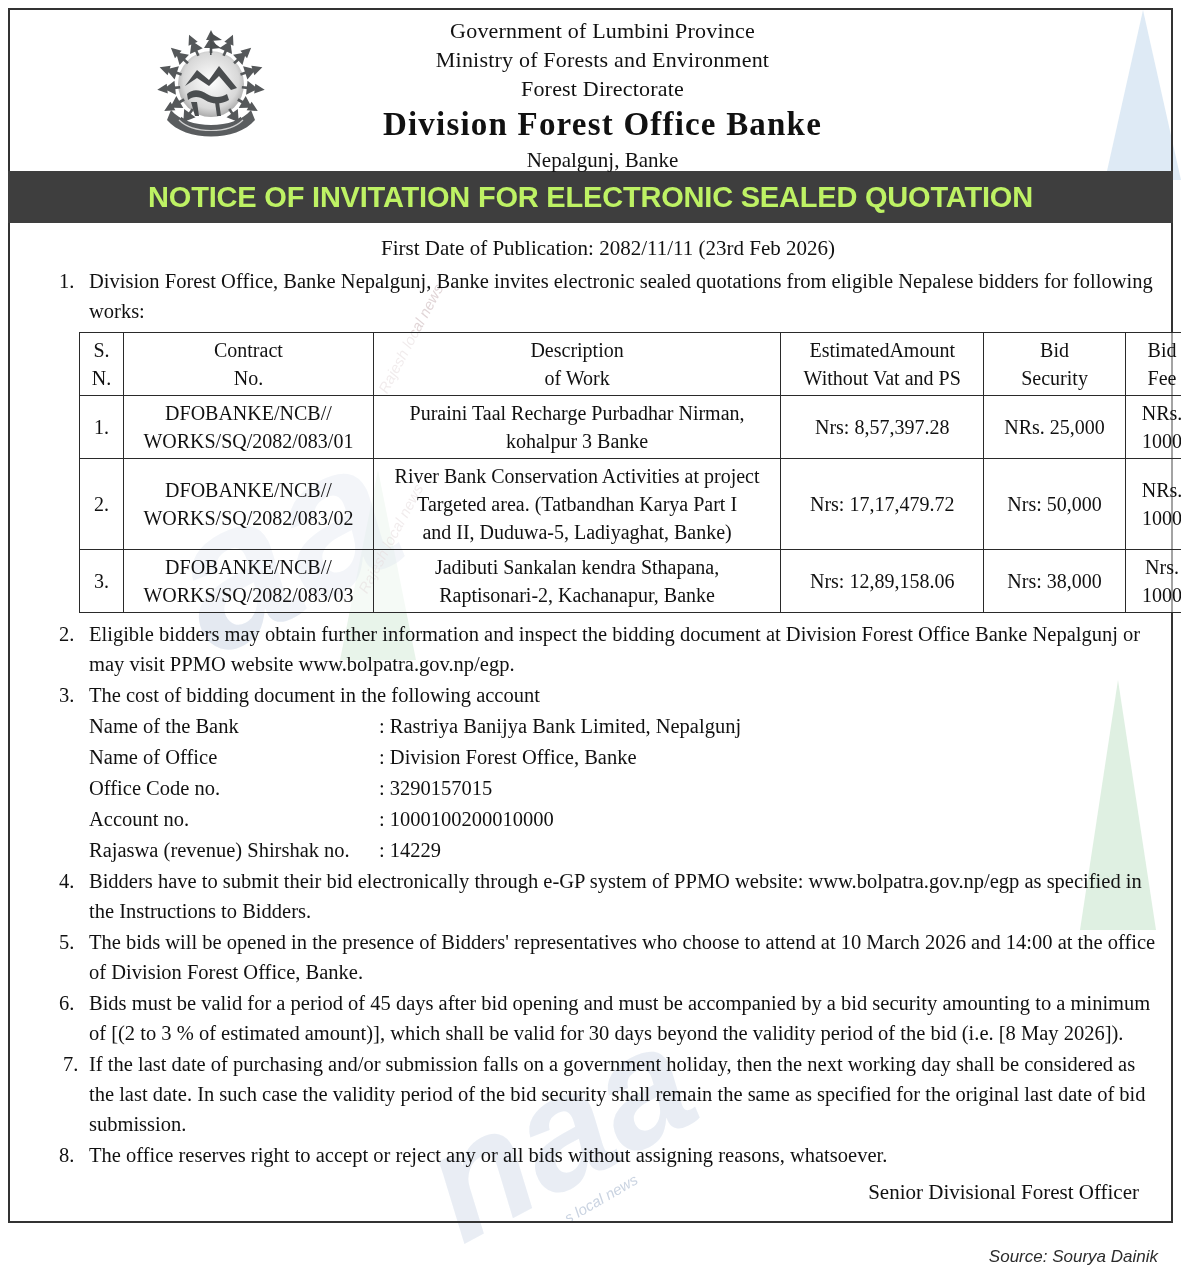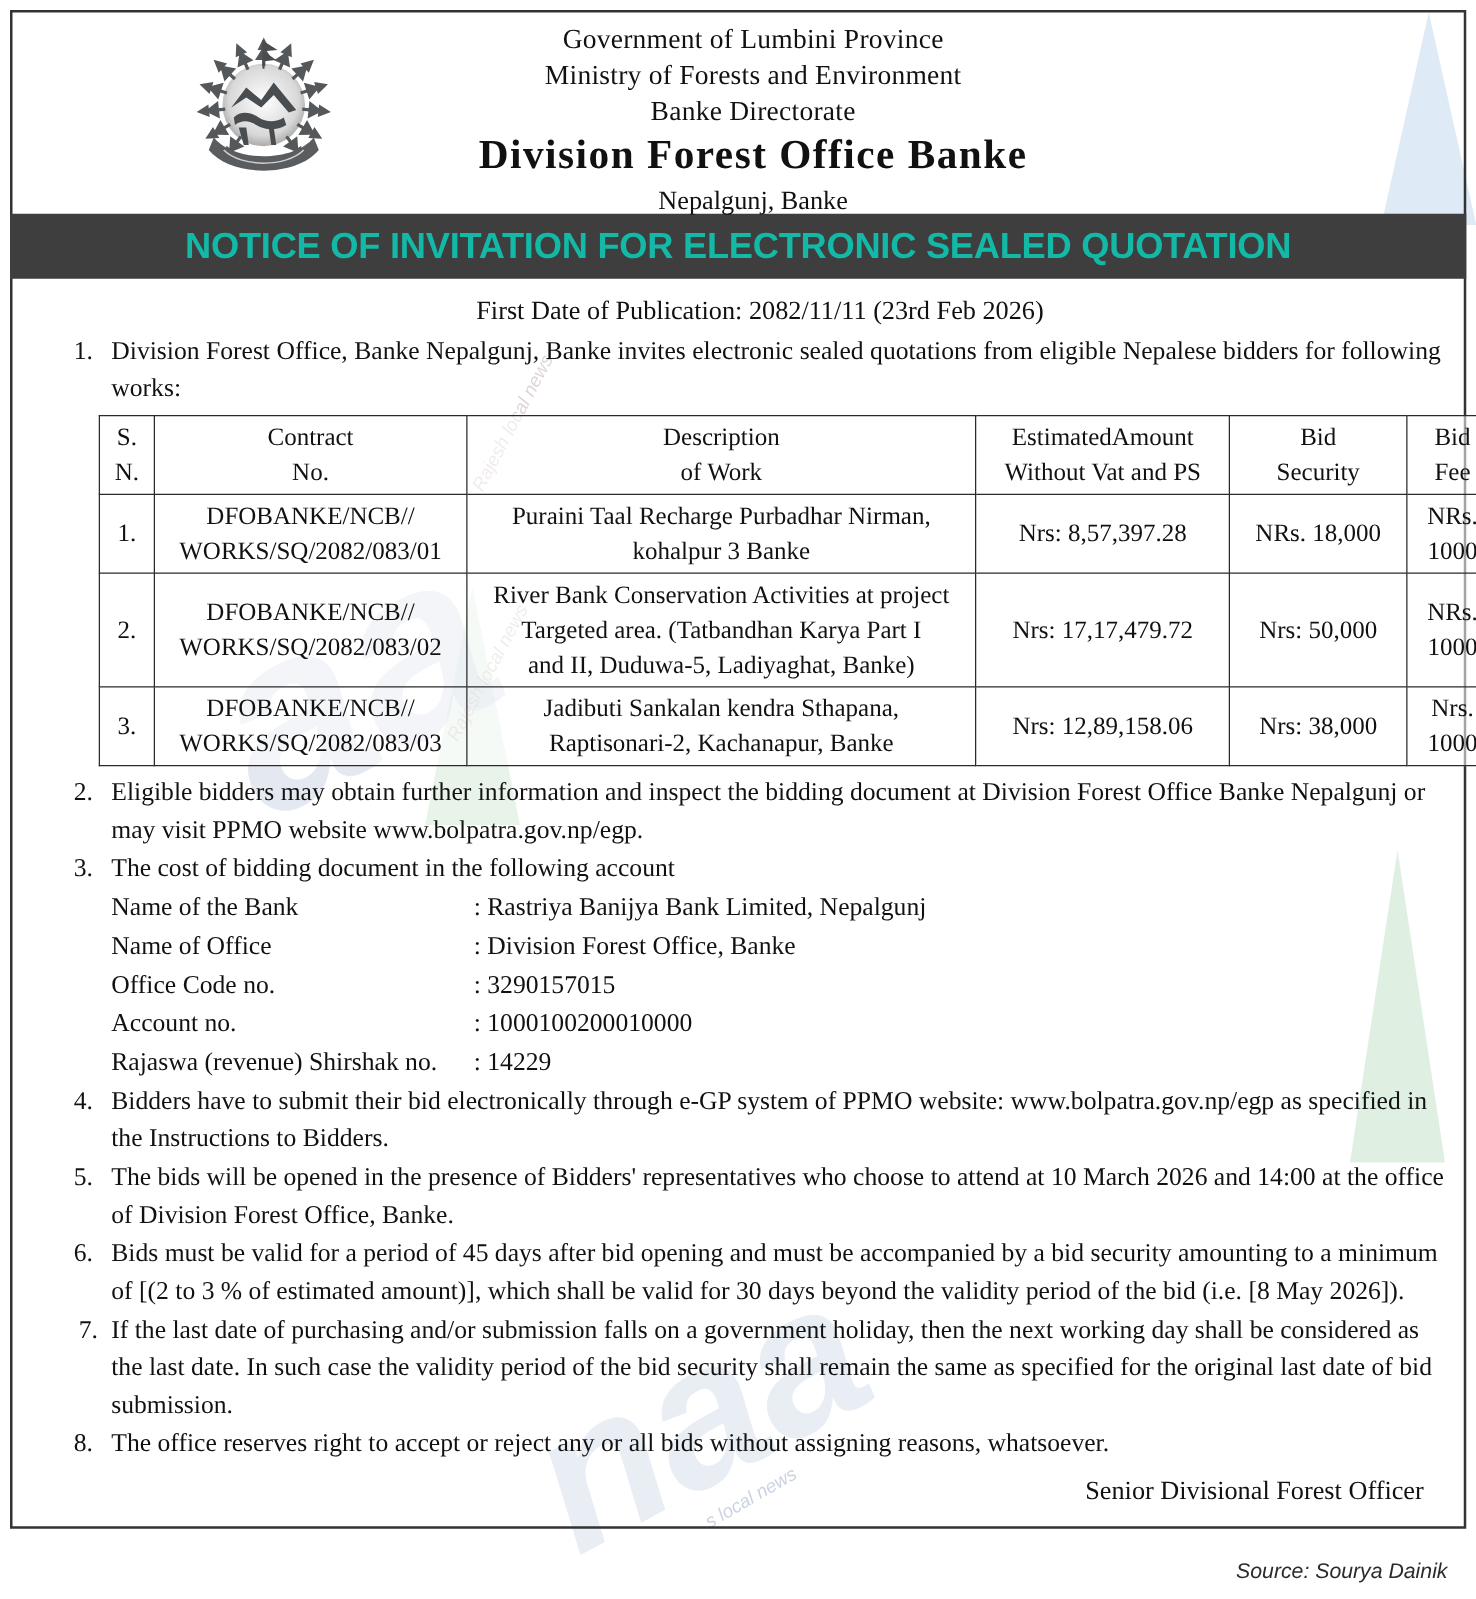--- a/index.html
+++ b/index.html
@@ -109,21 +109,21 @@
   
   .banner {
     background: #3e3e3e;
     height: 52px;
     display: flex;
     align-items: center;
     justify-content: center;
     margin: 0 0 0 0;
   }
   .banner-text {
-    color: #14b8a6;
+    color: #bef264;
     font-family: "Liberation Sans", sans-serif;
     font-weight: bold;
     font-size: 29px;
     letter-spacing: -0.2px;
     white-space: nowrap;
   }
 
   
   .body-wrap {
     padding: 10px 12px 0 10px;
@@ -307,21 +307,21 @@
           <path d="M34,78 L38,92 L42,92 L40,78 Z"></path>
           <path d="M58,78 L60,92 L64,92 L62,78 Z"></path>
         </g>
 
         <path d="M14,86 C30,106 78,106 94,86 L98,96 C80,118 28,118 10,96 Z" fill="#5a5d5f"></path>
         <path d="M22,96 C36,110 72,110 86,96" fill="none" stroke="#d0d0d0" stroke-width="1.2"></path>
       </svg>
     </div>
     <div class="org-line1">Government of Lumbini Province</div>
     <div class="org-line2">Ministry of Forests and Environment</div>
-    <div class="org-line3">Banke Directorate</div>
+    <div class="org-line3">Forest Directorate</div>
     <div class="org-title">Division Forest Office Banke</div>
     <div class="org-loc">Nepalgunj, Banke</div>
   </div>
 
   <div class="banner">
     <div class="banner-text">NOTICE OF INVITATION FOR ELECTRONIC SEALED QUOTATION</div>
   </div>
 
   <div class="body-wrap">
 
@@ -377,21 +377,21 @@
           <td class="sn">1.</td>
           <td class="cno">
             <div>DFOBANKE/NCB//</div>
             <div>WORKS/SQ/2082/083/01</div>
           </td>
           <td class="desc">
             <div>Puraini Taal Recharge Purbadhar Nirman,</div>
             <div>kohalpur 3 Banke</div>
           </td>
           <td>Nrs: 8,57,397.28</td>
-          <td>NRs. 18,000</td>
+          <td>NRs. 25,000</td>
           <td class="fee">
             <div>NRs.</div>
             <div>1000</div>
           </td>
         </tr>
         <tr>
           <td class="sn">2.</td>
           <td class="cno">
             <div>DFOBANKE/NCB//</div>
             <div>WORKS/SQ/2082/083/02</div>

